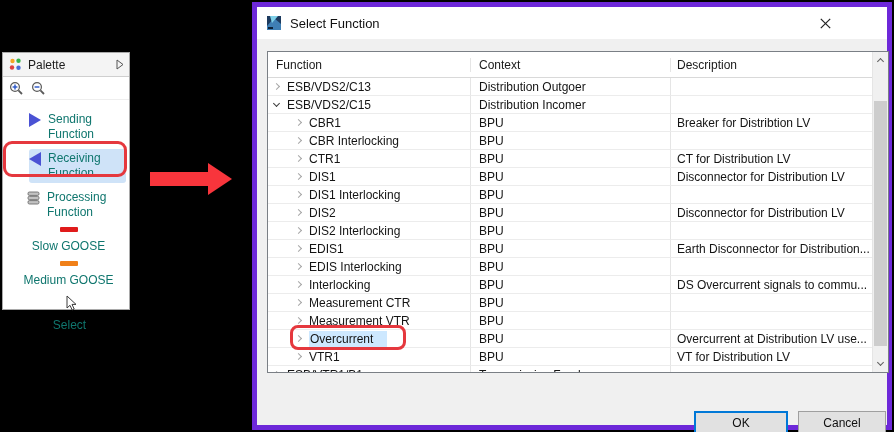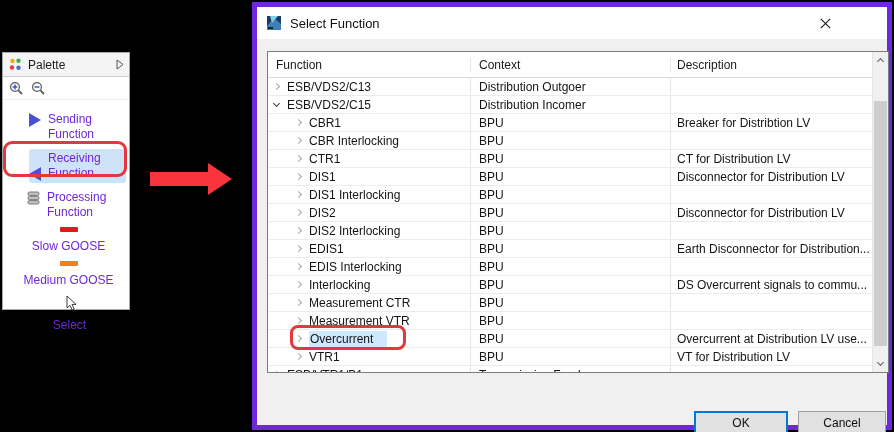--- a/index.html
+++ b/index.html
@@ -10,24 +10,24 @@
   
   .palette { position:absolute; left:2px; top:52px; width:128px; height:258px;
              background:#fff; border:1px solid #a9a9a9; }
   .pal-header { height:24px; display:flex; align-items:center; gap:5px; padding:0 5px;
                 background:#f4f4f4; border-bottom:1px solid #cfcfcf; font-size:12px; color:#1c1c1c; }
   .pal-header .spacer { flex:1; }
   .pal-toolbar { height:23px; display:flex; align-items:center; gap:7px; padding:0 6px;
                  border-bottom:1px solid #eee; }
   .pal-items { padding-top:5px; }
   .pal-item { display:flex; align-items:flex-start; gap:7px; margin:7px 3px 7px 26px;
-              font-size:12px; line-height:15px; color:#6d28d9; }
+              font-size:12px; line-height:15px; color:#0f766e; }
   .pal-item .lbl { width:76px; }
   .pal-item.sel { background:#cfe3f8; border-radius:3px; padding:2px 2px 2px 0;
-                  margin:6px 3px 6px 26px;align-items:flex-end; }
+                  margin:6px 3px 6px 26px; }
   .pal-item.goose { align-items:center; margin-left:8px;flex-direction:column; }
   .pal-item.select-tool { margin-left:10px; align-items:center;flex-direction:column; }
   .tri-right { width:0; height:0; border-top:7px solid transparent; border-bottom:7px solid transparent;
                border-left:12px solid #4a52d4; margin-top:1px; }
   .tri-left  { width:0; height:0; border-top:7px solid transparent; border-bottom:7px solid transparent;
                border-right:12px solid #4a52d4; margin-top:1px; }
   .goose-bar { width:18px; height:5px; border-radius:1px; }
 
   
   .annotate { position:absolute; border:3px solid #e5383e; border-radius:9px;

